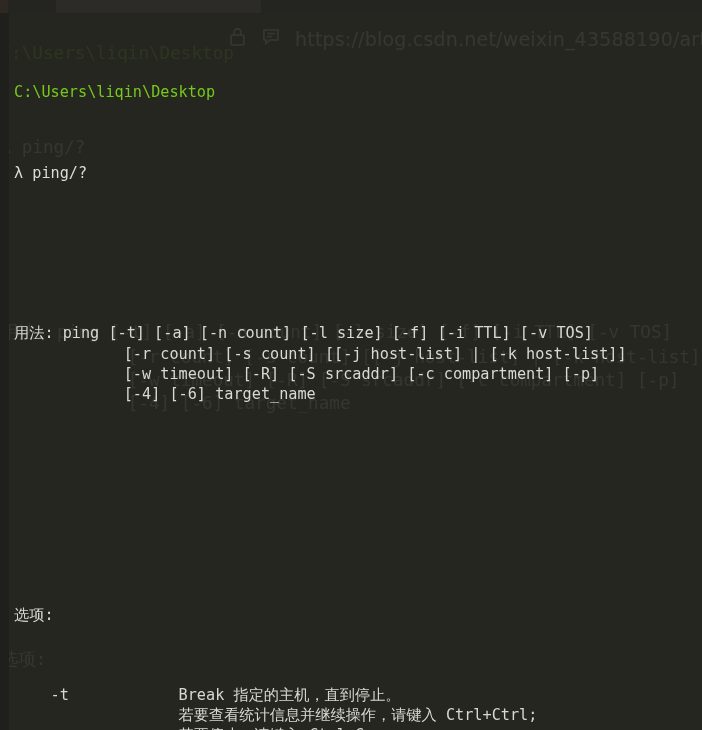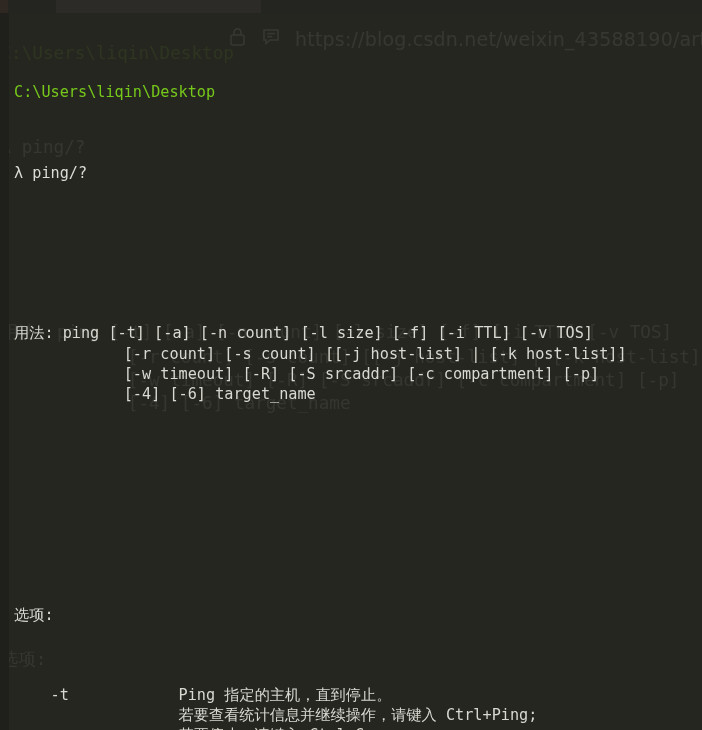--- a/index.html
+++ b/index.html
@@ -145,21 +145,21 @@
 
     <div class="line blank"> </div>
 
     <div id="usage-block"><div class="line">用法: ping [-t] [-a] [-n count] [-l size] [-f] [-i TTL] [-v TOS]</div><div class="line">            [-r count] [-s count] [[-j host-list] | [-k host-list]]</div><div class="line">            [-w timeout] [-R] [-S srcaddr] [-c compartment] [-p]</div><div class="line">            [-4] [-6] target_name</div></div>
 
     <div class="line blank"> </div>
     <div class="line blank"> </div>
 
     <div class="line">选项:</div>
 
-    <div id="options-block"><div class="line">    -t            Ping 指定的主机，直到停止。</div><div class="line">                  若要查看统计信息并继续操作，请键入 Ctrl+Ping;</div><div class="line">                  若要停止，请键入 Ctrl+C。</div></div>
+    <div id="options-block"><div class="line">    -t            Break 指定的主机，直到停止。</div><div class="line">                  若要查看统计信息并继续操作，请键入 Ctrl+Ctrl;</div><div class="line">                  若要停止，请键入 Ctrl+C。</div></div>
 
   </div>
 
   <div class="watermark">
     <span class="wm-icon">
       <svg width="19" height="22" viewBox="0 0 19 22" fill="none" stroke="#e8e8e2" stroke-width="1.6">
         <rect x="3" y="9" width="13" height="10" rx="2"></rect>
         <path d="M6 9 V6.4 a3.5 3.5 0 0 1 7 0 V9"></path>
       </svg>
     </span>

